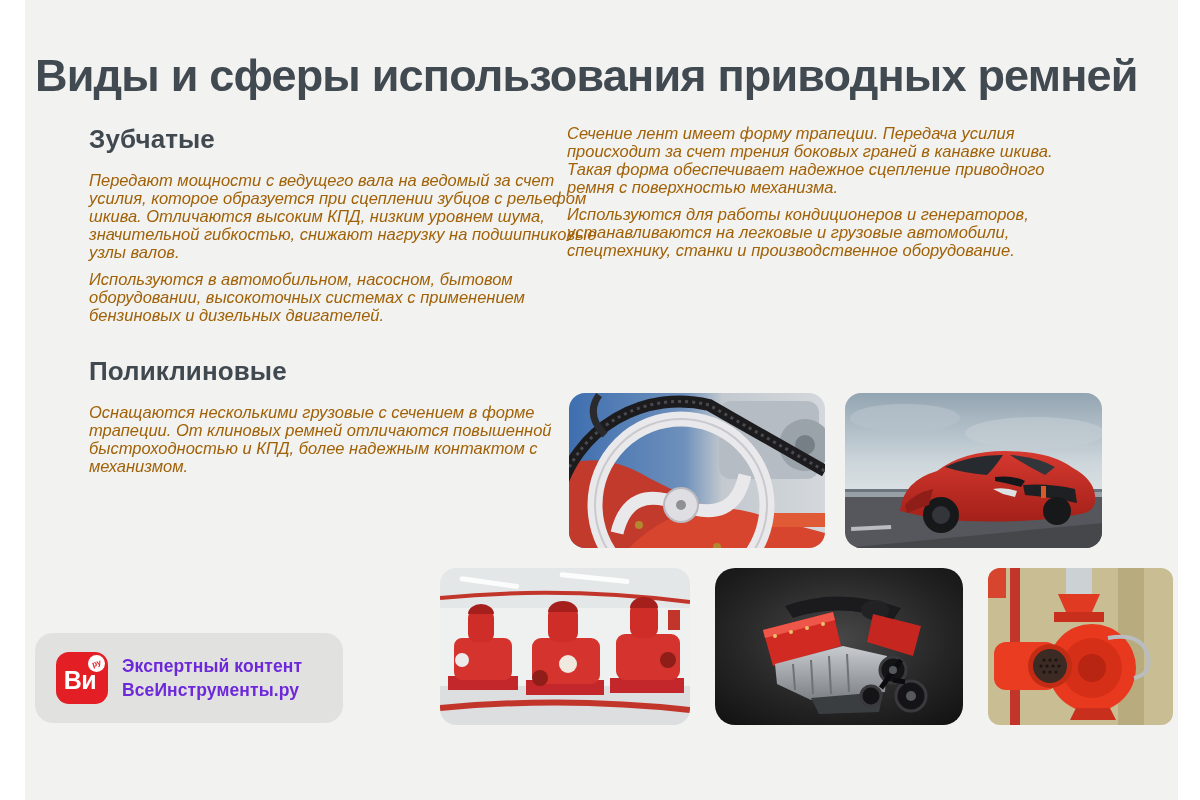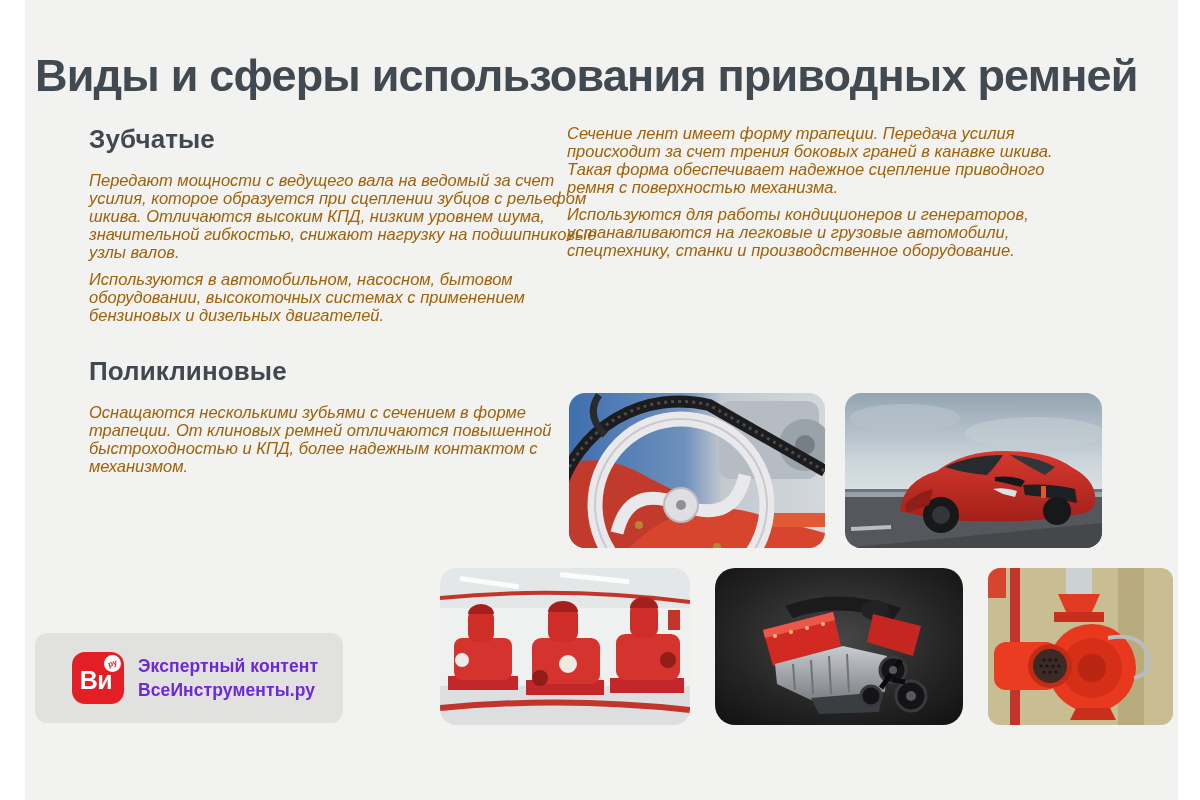--- a/index.html
+++ b/index.html
@@ -23,21 +23,21 @@
   .photo { position:absolute; overflow:hidden; border-radius:16px; }
   .photo svg { display:block; width:100%; height:100%; }
   #ph-pulley { left:569px; top:393px; width:256px; height:155px; }
   #ph-car    { left:845px; top:393px; width:257px; height:155px; }
   #ph-pumps  { left:440px; top:568px; width:250px; height:157px; }
   #ph-engine { left:715px; top:568px; width:248px; height:157px; border-radius:20px; }
   #ph-pumpcu { left:988px; top:568px; width:185px; height:157px; border-radius:12px; }
 
   .badge {
     position:absolute; left:35px; top:633px; width:308px; height:90px;
-    background:#e1e1e0; border-radius:12px; display:flex; align-items:center; padding:0 18px 0 37px;
+    background:#e1e1e0; border-radius:18px; display:flex; align-items:center; padding:0 18px 0 21px;
   }
   .logo {
     position:relative; width:52px; height:52px; background:#e31e24; border-radius:13px;
     flex:0 0 auto; display:flex; align-items:center; justify-content:center;
   }
   .logo-text { color:#ffffff; font-size:25px; font-weight:800; letter-spacing:-0.5px; transform:translate(-2px,2px); }
   .logo-dot {
     position:absolute; right:3px; top:3px; width:17px; height:17px; background:#ffffff; border-radius:50%;
     display:flex; align-items:center; justify-content:center;
   }
@@ -51,21 +51,21 @@
 <div class="canvas">
   <div class="page-bg"></div>
 
   <h1 class="title">Виды и сферы использования приводных ремней</h1>
 
   <section class="col left">
     <h2>Зубчатые</h2>
     <p>Передают мощности с ведущего вала на ведомый за счет усилия, которое образуется при сцеплении зубцов с рельефом шкива. Отличаются высоким КПД, низким уровнем шума, значительной гибкостью, снижают нагрузку на подшипниковые узлы валов.</p>
     <p>Используются в автомобильном, насосном, бытовом оборудовании, высокоточных системах с применением бензиновых и дизельных двигателей.</p>
     <h2 class="second">Поликлиновые</h2>
-    <p>Оснащаются несколькими зубьями с сечением в форме трапеции. От клиновых ремней отличаются повышенной быстроходностью и КПД, более надежным контактом с механизмом.</p>
+    <p>Оснащаются несколькими грузовые с сечением в форме трапеции. От клиновых ремней отличаются повышенной быстроходностью и КПД, более надежным контактом с механизмом.</p>
   </section>
 
   <section class="col right">
     <p>Сечение лент имеет форму трапеции. Передача усилия происходит за счет трения боковых граней в канавке шкива. Такая форма обеспечивает надежное сцепление приводного ремня с поверхностью механизма.</p>
     <p>Используются для работы кондиционеров и генераторов, устанавливаются на легковые и грузовые автомобили, спецтехнику, станки и производственное оборудование.</p>
   </section>
 
   <div class="photo" id="ph-pulley">
     <svg viewBox="0 0 256 155" preserveAspectRatio="none">
       <defs>

